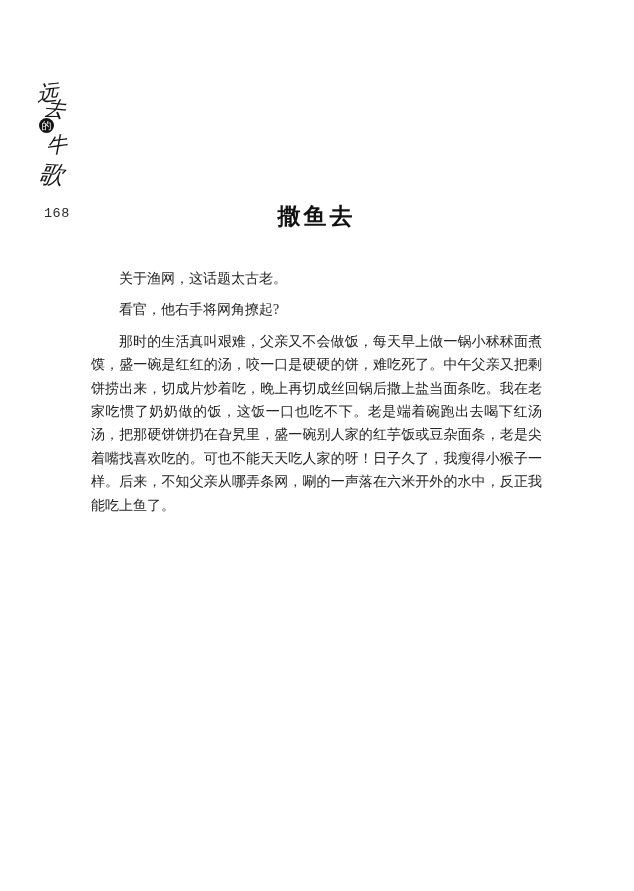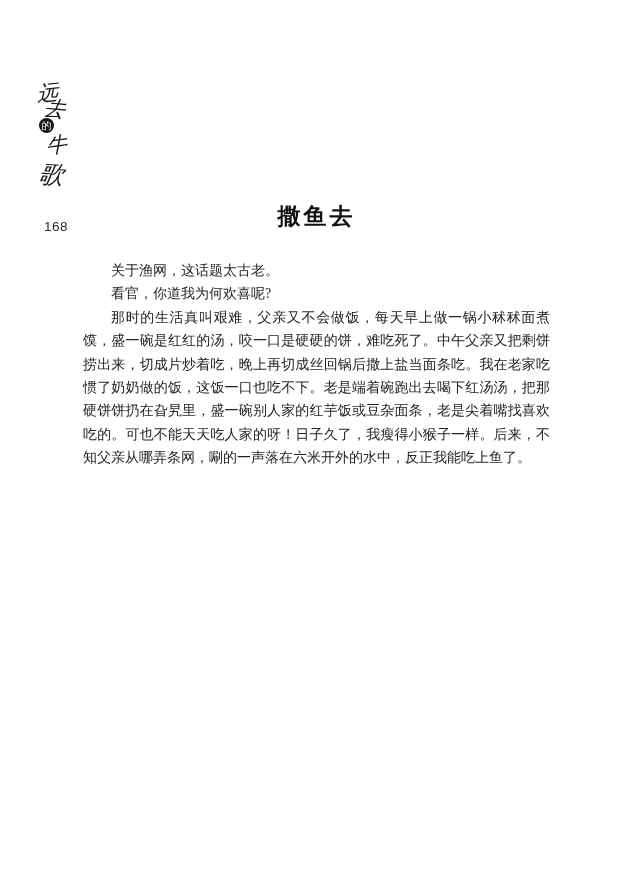--- a/index.html
+++ b/index.html
@@ -45,22 +45,22 @@
     line-height:15px;
     text-align:center;
     transform:none;
   }
   .logo .ch4{left:9px;top:52px;transform:rotate(-8deg) skewX(-5deg);}
   .logo .ch5{left:2px;top:79px;font-size:25px;transform:rotate(4deg) skewX(-6deg);}
 
   
   .page-number{
     position:absolute;
-    left:44px;top:219px;
-    font-family:Liberation Sans, sans-serif;
+    left:44px;top:206px;
+    font-family:Liberation Mono, monospace;
     font-size:13.5px;
     letter-spacing:0.5px;
     color:#2a2a2a;
   }
 
   
   .title{
     position:absolute;
     left:83px;top:165px;
     width:467px;
@@ -77,21 +77,21 @@
     position:absolute;
     left:83px;top:259px;
     width:467px;
     font-size:14px;
     line-height:23.4px;
     text-align:justify;
     text-justify:inter-ideograph;
     color:#242424;
   }
   .body-text p{
-    margin:0;
+    margin:8px;
     padding:0;
     text-indent:2em;
   }
 </style>
 </head>
 <body>
 
 <div class="page">
 
   <div class="logo">
@@ -101,17 +101,17 @@
     <span class="ch ch4">牛</span>
     <span class="ch ch5">歌</span>
   </div>
 
   <div class="page-number">168</div>
 
   <h1 class="title">撒鱼去</h1>
 
   <div class="body-text">
       <p>关于渔网，这话题太古老。</p>
-      <p>看官，你道我为何欢喜呢?</p>
+      <p>看官，他右手将网角撩起?</p>
       <p>那时的生活真叫艰难，父亲又不会做饭，每天早上做一锅小秫秫面煮馍，盛一碗是红红的汤，咬一口是硬硬的饼，难吃死了。中午父亲又把剩饼捞出来，切成片炒着吃，晚上再切成丝回锅后撒上盐当面条吃。我在老家吃惯了奶奶做的饭，这饭一口也吃不下。老是端着碗跑出去喝下红汤汤，把那硬饼饼扔在旮旯里，盛一碗别人家的红芋饭或豆杂面条，老是尖着嘴找喜欢吃的。可也不能天天吃人家的呀！日子久了，我瘦得小猴子一样。后来，不知父亲从哪弄条网，唰的一声落在六米开外的水中，反正我能吃上鱼了。</p>
     </div>
 
 </div>
 
 </body></html>

